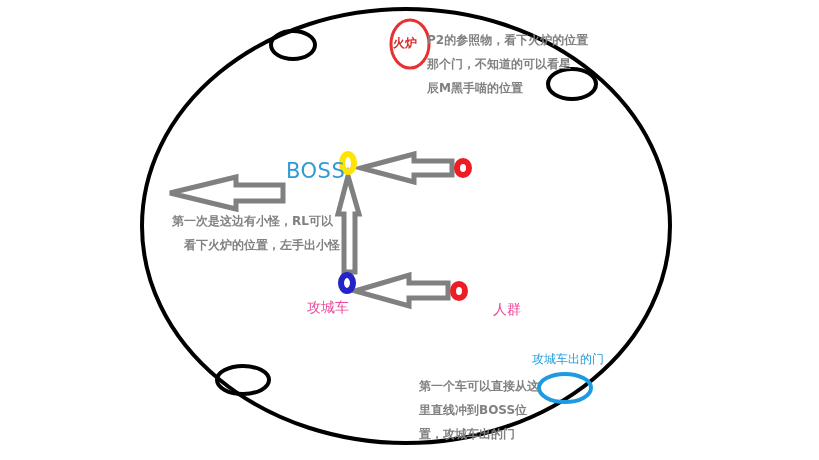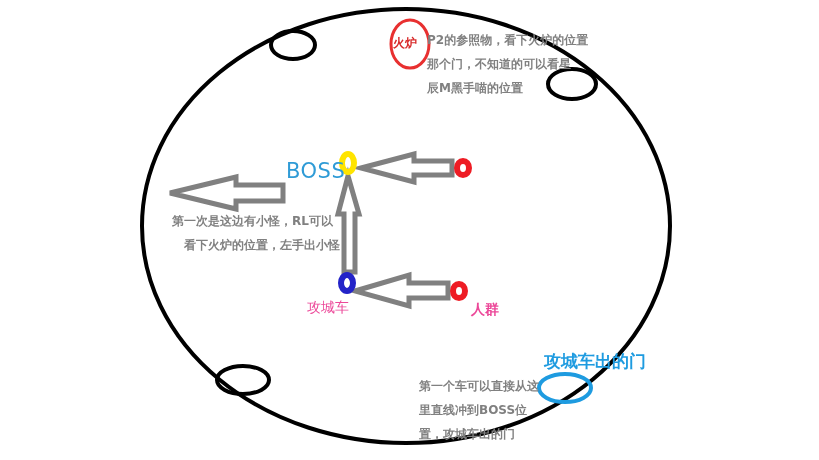--- a/index.html
+++ b/index.html
@@ -38,23 +38,22 @@
     font-size: 14px;
     font-weight: normal;
   }
   .label-red {
     color: #D82A2A;
     font-size: 12px;
     font-weight: bold;
   }
   .label-blue-small {
     color: #1E9BE0;
-    font-size: 17px;
-    font-weight: bold;
-    margin-left: 12px;
+    font-size: 12px;
+    font-weight: normal;
   }
   .boss-label {
     color: #2F9BD6;
     font-size: 21px;
     letter-spacing: 0.5px;
   }
 </style>
 </head>
 <body>
 
@@ -91,21 +90,21 @@
   <div class="txt note-gray" style="left:427px; top:58px;">那个门，不知道的可以看星</div>
   <div class="txt note-gray" style="left:427px; top:82px;">辰M黑手喵的位置</div>
 
   <div class="txt boss-label" style="left:286px; top:161px;">BOSS</div>
 
   <div class="txt note-gray" style="left:184px; top:239px;">看下火炉的位置，左手出小怪</div>
   <div class="txt note-gray" style="left:172px; top:215px;">第一次是这边有小怪，RL可以</div>
 
   <div class="txt label-blue" style="left:307px; top:300px;">攻城车</div>
 
-  <div class="txt label-blue" style="left:471px; top:302px;font-weight:bold;">人群</div>
+  <div class="txt label-blue" style="left:493px; top:302px;">人群</div>
 
   <div class="txt label-blue-small" style="left:532px; top:353px;">攻城车出的门</div>
 
   <div class="txt note-gray" style="left:419px; top:380px;">第一个车可以直接从这</div>
   <div class="txt note-gray" style="left:419px; top:404px;">里直线冲到BOSS位</div>
   <div class="txt note-gray" style="left:419px; top:428px;">置，攻城车出的门</div>
 
 </div>
 
 </body></html>

